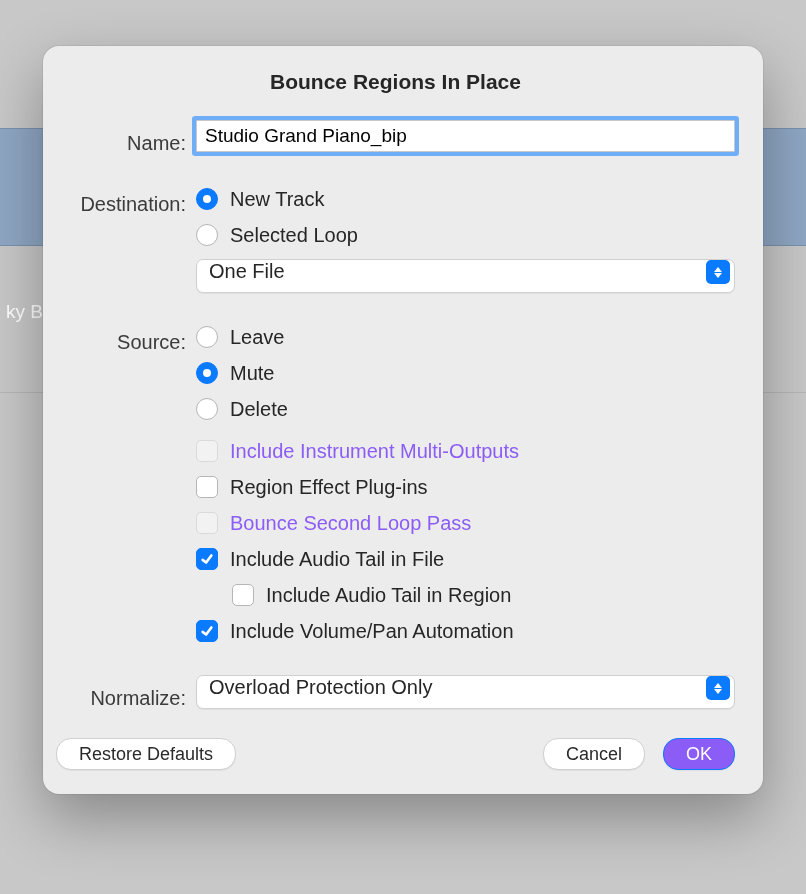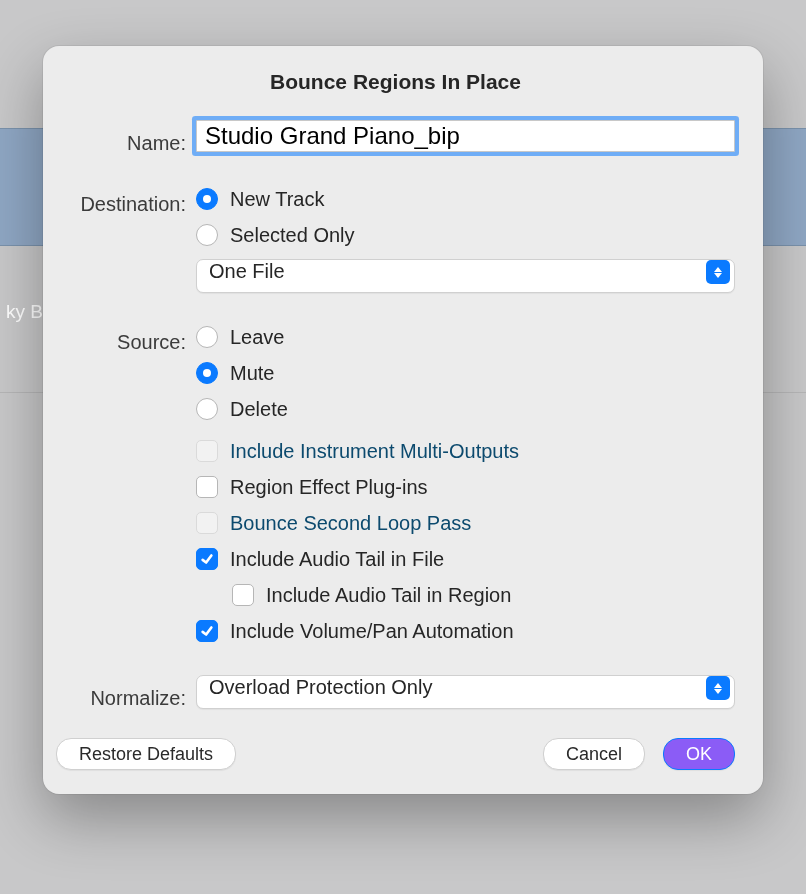--- a/index.html
+++ b/index.html
@@ -61,37 +61,37 @@
     color: #3b3b3b;
     margin-top: 8px;
   }
   .row-body {
     flex: 1;
   }
 
   .text-input {
     width: 100%;
     height: 32px;
-    font-size: 24px;
+    font-size: 19px;
     padding: 3px 8px;
     border: 1px solid #c8c8c8;
     border-radius: 1px;
     background: #fff;
     outline: none;
     box-shadow: 0 0 0 4px rgba(10,122,255,0.55);
   }
 
   .radio-item, .check-item {
     display: flex;
     align-items: center;
     height: 36px;
     font-size: 20px;
   }
   .check-item.indent { padding-left: 36px; }
-  .check-item.disabled .chk-label { color: #0c4a6e; }
+  .check-item.disabled .chk-label { color: #8b5cf6; }
 
   .radio-outer {
     width: 22px; height: 22px;
     border-radius: 50%;
     border: 1.5px solid #b6b6b6;
     background: #fff;
     margin-right: 12px;
     display: flex; align-items: center; justify-content: center;
     flex: 0 0 auto;
   }
@@ -202,21 +202,21 @@
     <div class="row-label">Destination:</div>
     <div class="row-body">
       <div class="radio-item">
         <span class="radio-outer selected">
             <span class="radio-inner"></span>
           </span>
         <span>New Track</span>
       </div>
       <div class="radio-item">
         <span class="radio-outer"></span>
-        <span>Selected Only</span>
+        <span>Selected Loop</span>
       </div>
 
       <div class="select">
         <span class="select-text">One File</span>
         <span class="select-arrows">
           <span class="arr up"></span>
             <span class="arr down"></span>
         </span>
       </div>
     </div>

